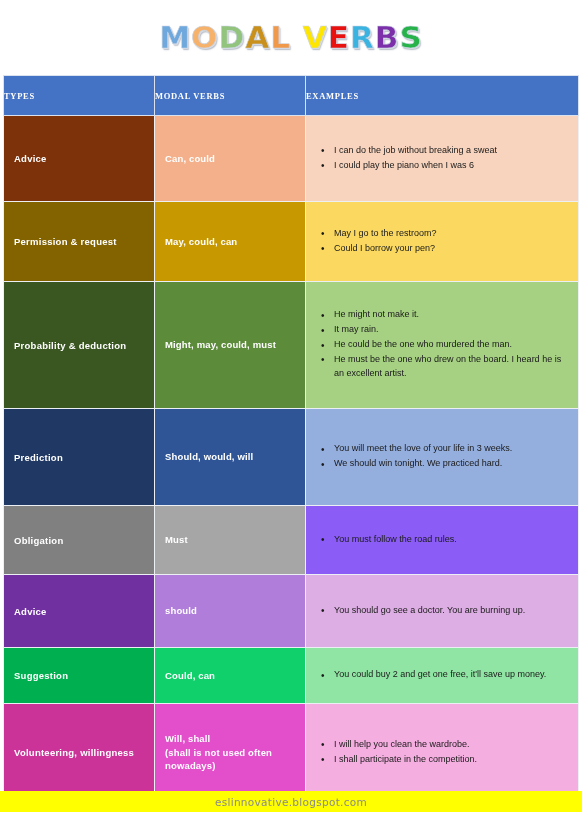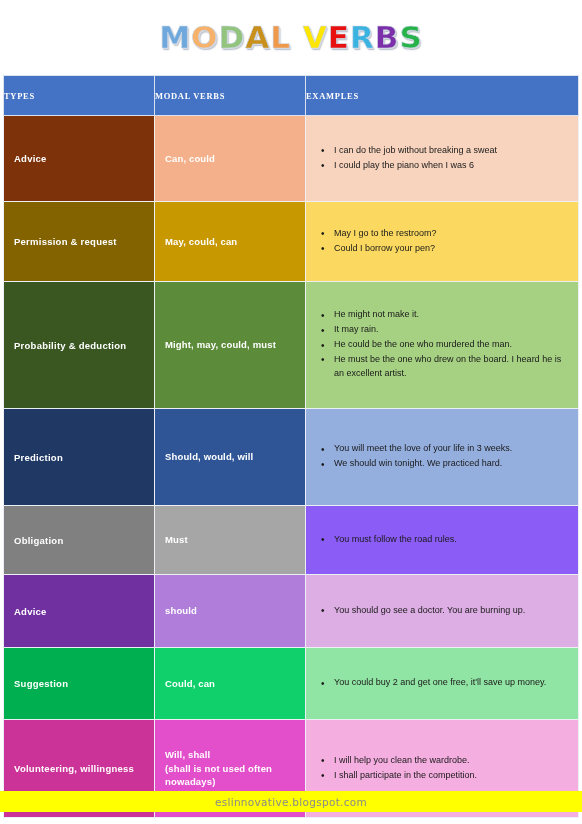--- a/index.html
+++ b/index.html
@@ -197,21 +197,21 @@
       </tr>
       <tr style="height: 73px;">
         <td class="cell-type" style="background: rgb(112, 48, 160);">Advice</td>
         <td class="cell-modal" style="background: rgb(176, 125, 219);">should</td>
         <td class="cell-examples" style="background: rgb(221, 174, 228);">
           <ul>
             <li>You should go see a doctor. You are burning up.</li>
           </ul>
         </td>
       </tr>
-      <tr style="height: 72px; padding-left: 20px;">
+      <tr style="height: 56px; padding-left: 20px;">
         <td class="cell-type" style="background: rgb(0, 176, 80);">Suggestion</td>
         <td class="cell-modal" style="background: rgb(15, 208, 106);">Could, can</td>
         <td class="cell-examples" style="background: rgb(145, 229, 164);">
           <ul>
             <li>You could buy 2 and get one free, it'll save up money.</li>
           </ul>
         </td>
       </tr>
       <tr style="height: 98px;">
         <td class="cell-type" style="background: rgb(204, 51, 153);">Volunteering,  willingness</td>

